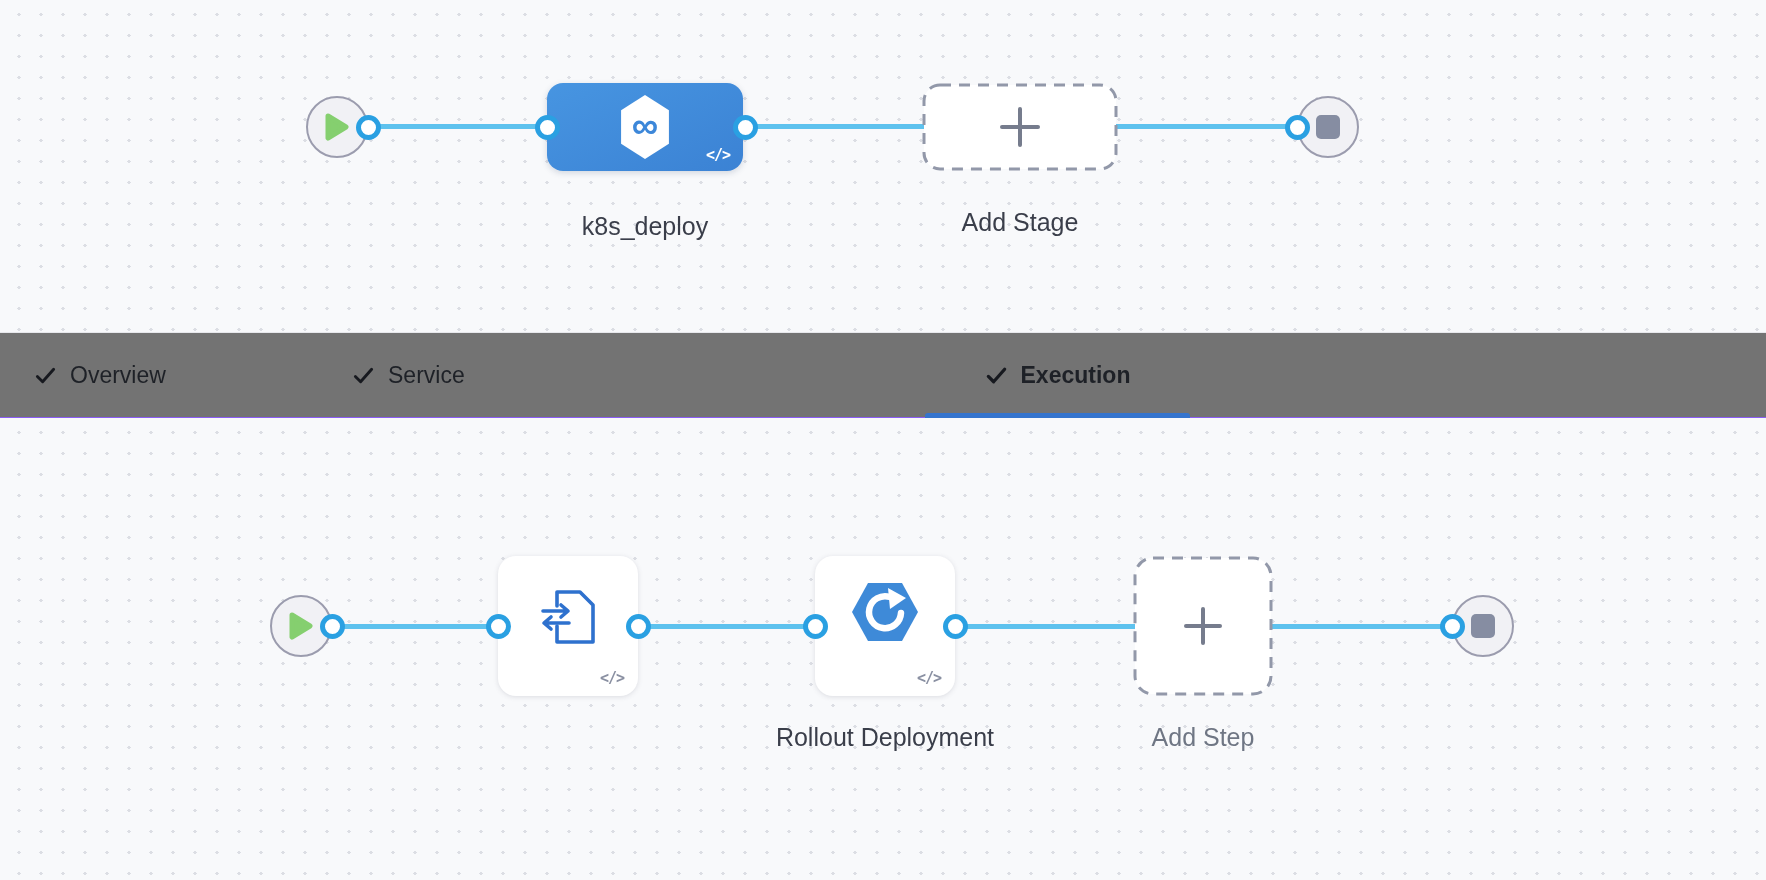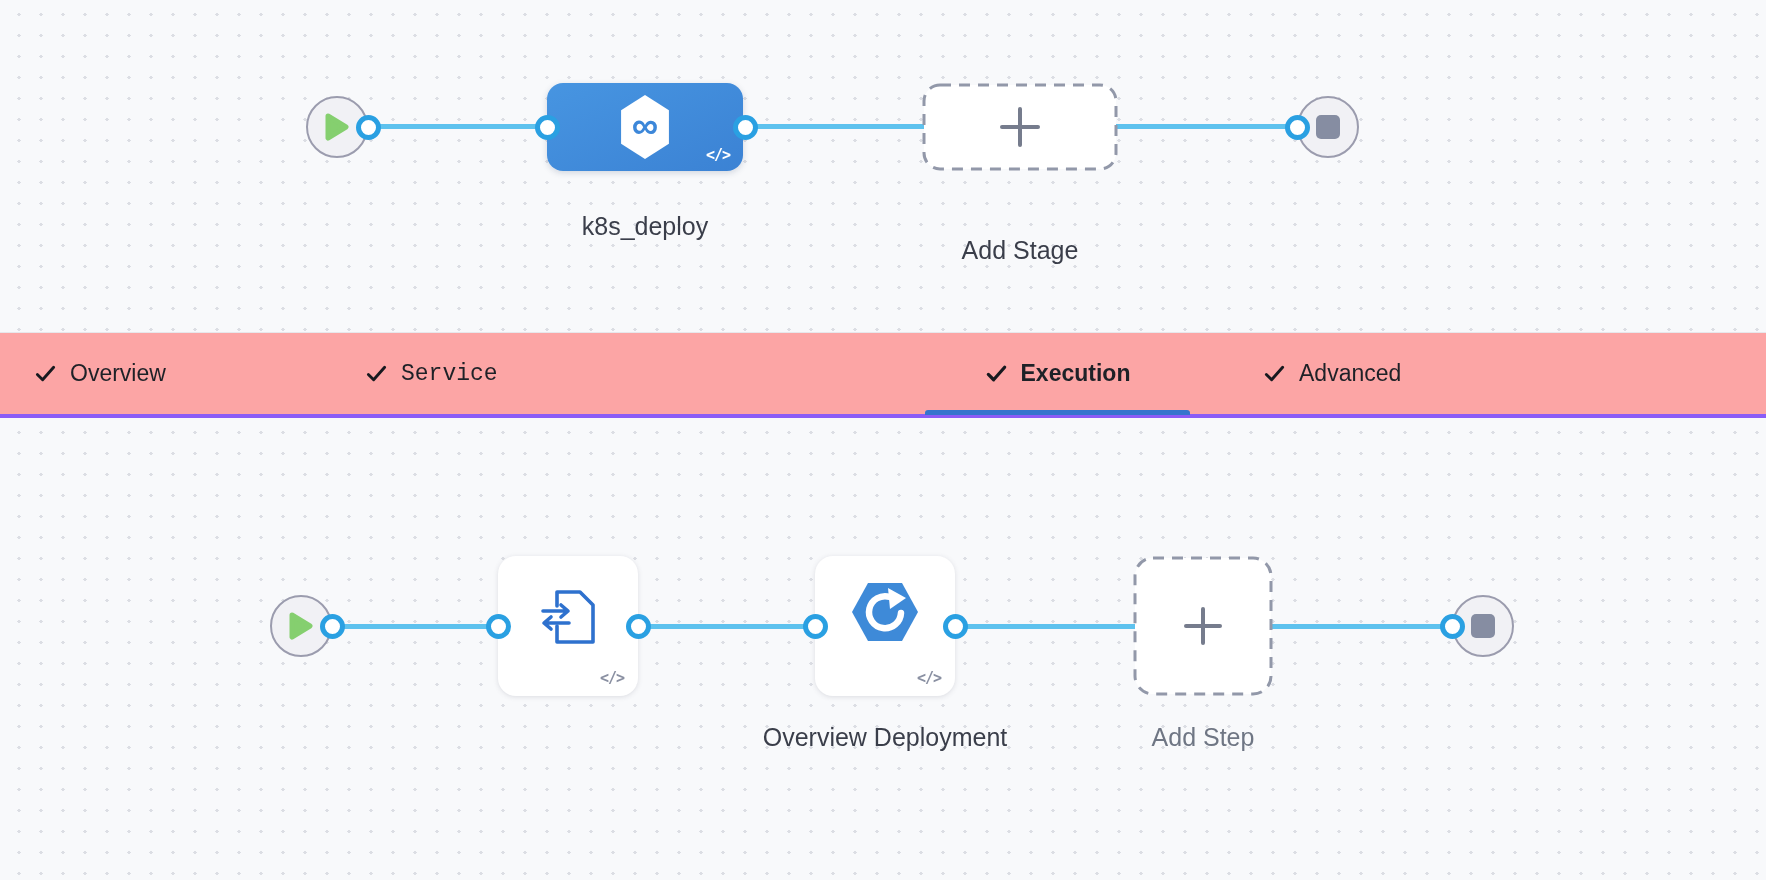--- a/index.html
+++ b/index.html
@@ -48,22 +48,22 @@
   .step-card{ position:absolute; top:138px; width:140px; height:140px; background:#fff;
               border-radius:18px; box-shadow:0 1px 5px rgba(96,97,112,.18); z-index:3;
               display:flex; align-items:flex-start; justify-content:center; cursor:pointer; }
 
   
   .node-label{ position:absolute; width:300px; text-align:center; font-size:25px;
                line-height:45px; color:#3a3e4a; z-index:2; }
   .node-label.muted{ color:#6f7684; }
 
   
-  .tabbar{ position:absolute; top:332px; left:0; width:1766px; height:86px; background:#fca5a5;
-           border-top:1px solid #e7e8ec; border-bottom:4px solid #8b5cf6; z-index:6; }
+  .tabbar{ position:absolute; top:332px; left:0; width:1766px; height:86px; background:#737373;
+           border-top:1px solid #e7e8ec; border-bottom:1px solid #8b5cf6; z-index:6; }
   .tab{ position:absolute; top:0; bottom:0; display:flex; align-items:center; gap:13px;
         font-size:23px; color:#1e2127; cursor:pointer; white-space:nowrap; }
   .tab svg{ flex:0 0 auto; }
   .tab.active-box{ width:265px; justify-content:center; font-weight:bold;align-items:center; }
   .tab-underline{ position:absolute; left:0; right:0; bottom:-1px; height:5px;
                   background:#3574cd; border-radius:3px 3px 0 0; }
 </style>
 </head>
 <body>
 
@@ -99,54 +99,48 @@
     <div class="endpoint" style="left:1297px; top:96px;">
       <div class="stop-square"></div>
     </div>
 
     <div class="port" style="left:356px; top:115px;"></div>
     <div class="port" style="left:535px; top:115px;"></div>
     <div class="port" style="left:733px; top:115px;"></div>
     <div class="port" style="left:1285px; top:115px;"></div>
 
     <div class="node-label" style="left:495px; top:204px;">k8s_deploy</div>
-    <div class="node-label" style="left:870px; top:228px;">Add Stage</div>
+    <div class="node-label" style="left:870px; top:200px;">Add Stage</div>
   </div>
 
   <div class="tabbar">
 
     <div class="tab" style="left:34px;">
       <svg width="23" height="23" viewBox="0 0 24 24">
         <path d="M3.5,13 l5.5,5.5 L20.5,5.5" fill="none" stroke="#17191f" stroke-width="3" stroke-linecap="round" stroke-linejoin="round"></path>
       </svg>
       <span>Overview</span>
     </div>
 
-    <div class="tab" style="left:365px;font-family:Liberation Mono, monospace;">
+    <div class="tab" style="left:352px;">
       <svg width="23" height="23" viewBox="0 0 24 24">
         <path d="M3.5,13 l5.5,5.5 L20.5,5.5" fill="none" stroke="#17191f" stroke-width="3" stroke-linecap="round" stroke-linejoin="round"></path>
       </svg>
       <span>Service</span>
     </div>
 
 
     <div class="tab active-box" style="left:925px;">
       <svg width="23" height="23" viewBox="0 0 24 24">
         <path d="M3.5,13 l5.5,5.5 L20.5,5.5" fill="none" stroke="#17191f" stroke-width="3.4" stroke-linecap="round" stroke-linejoin="round"></path>
       </svg>
       <span>Execution</span>
       <div class="tab-underline"></div>
     </div>
 
-    <div class="tab" style="left:1263px;">
-      <svg width="23" height="23" viewBox="0 0 24 24">
-        <path d="M3.5,13 l5.5,5.5 L20.5,5.5" fill="none" stroke="#17191f" stroke-width="3" stroke-linecap="round" stroke-linejoin="round"></path>
-      </svg>
-      <span>Advanced</span>
-    </div>
   </div>
 
   <div class="canvas canvas-bottom">
 
     <div class="edge" style="left:301px; top:206px; width:1182px;"></div>
 
     <div class="endpoint" style="left:270px; top:177px;">
       <svg width="24" height="28" viewBox="0 0 24 28">
         <polygon points="3,3 21,14 3,25" fill="#85cf6f" stroke="#85cf6f" stroke-width="5" stroke-linejoin="round"></polygon>
       </svg>
@@ -184,17 +178,17 @@
       <div class="stop-square"></div>
     </div>
 
     <div class="port" style="left:320px; top:196px;"></div>
     <div class="port" style="left:486px; top:196px;"></div>
     <div class="port" style="left:626px; top:196px;"></div>
     <div class="port" style="left:803px; top:196px;"></div>
     <div class="port" style="left:943px; top:196px;"></div>
     <div class="port" style="left:1440px; top:196px;"></div>
 
-    <div class="node-label" style="left:735px; top:297px; width:300px;">Overview Deployment</div>
+    <div class="node-label" style="left:735px; top:297px; width:300px;">Rollout Deployment</div>
     <div class="node-label muted" style="left:1053px; top:297px;">Add Step</div>
   </div>
 
 </div>
 
 </body></html>

